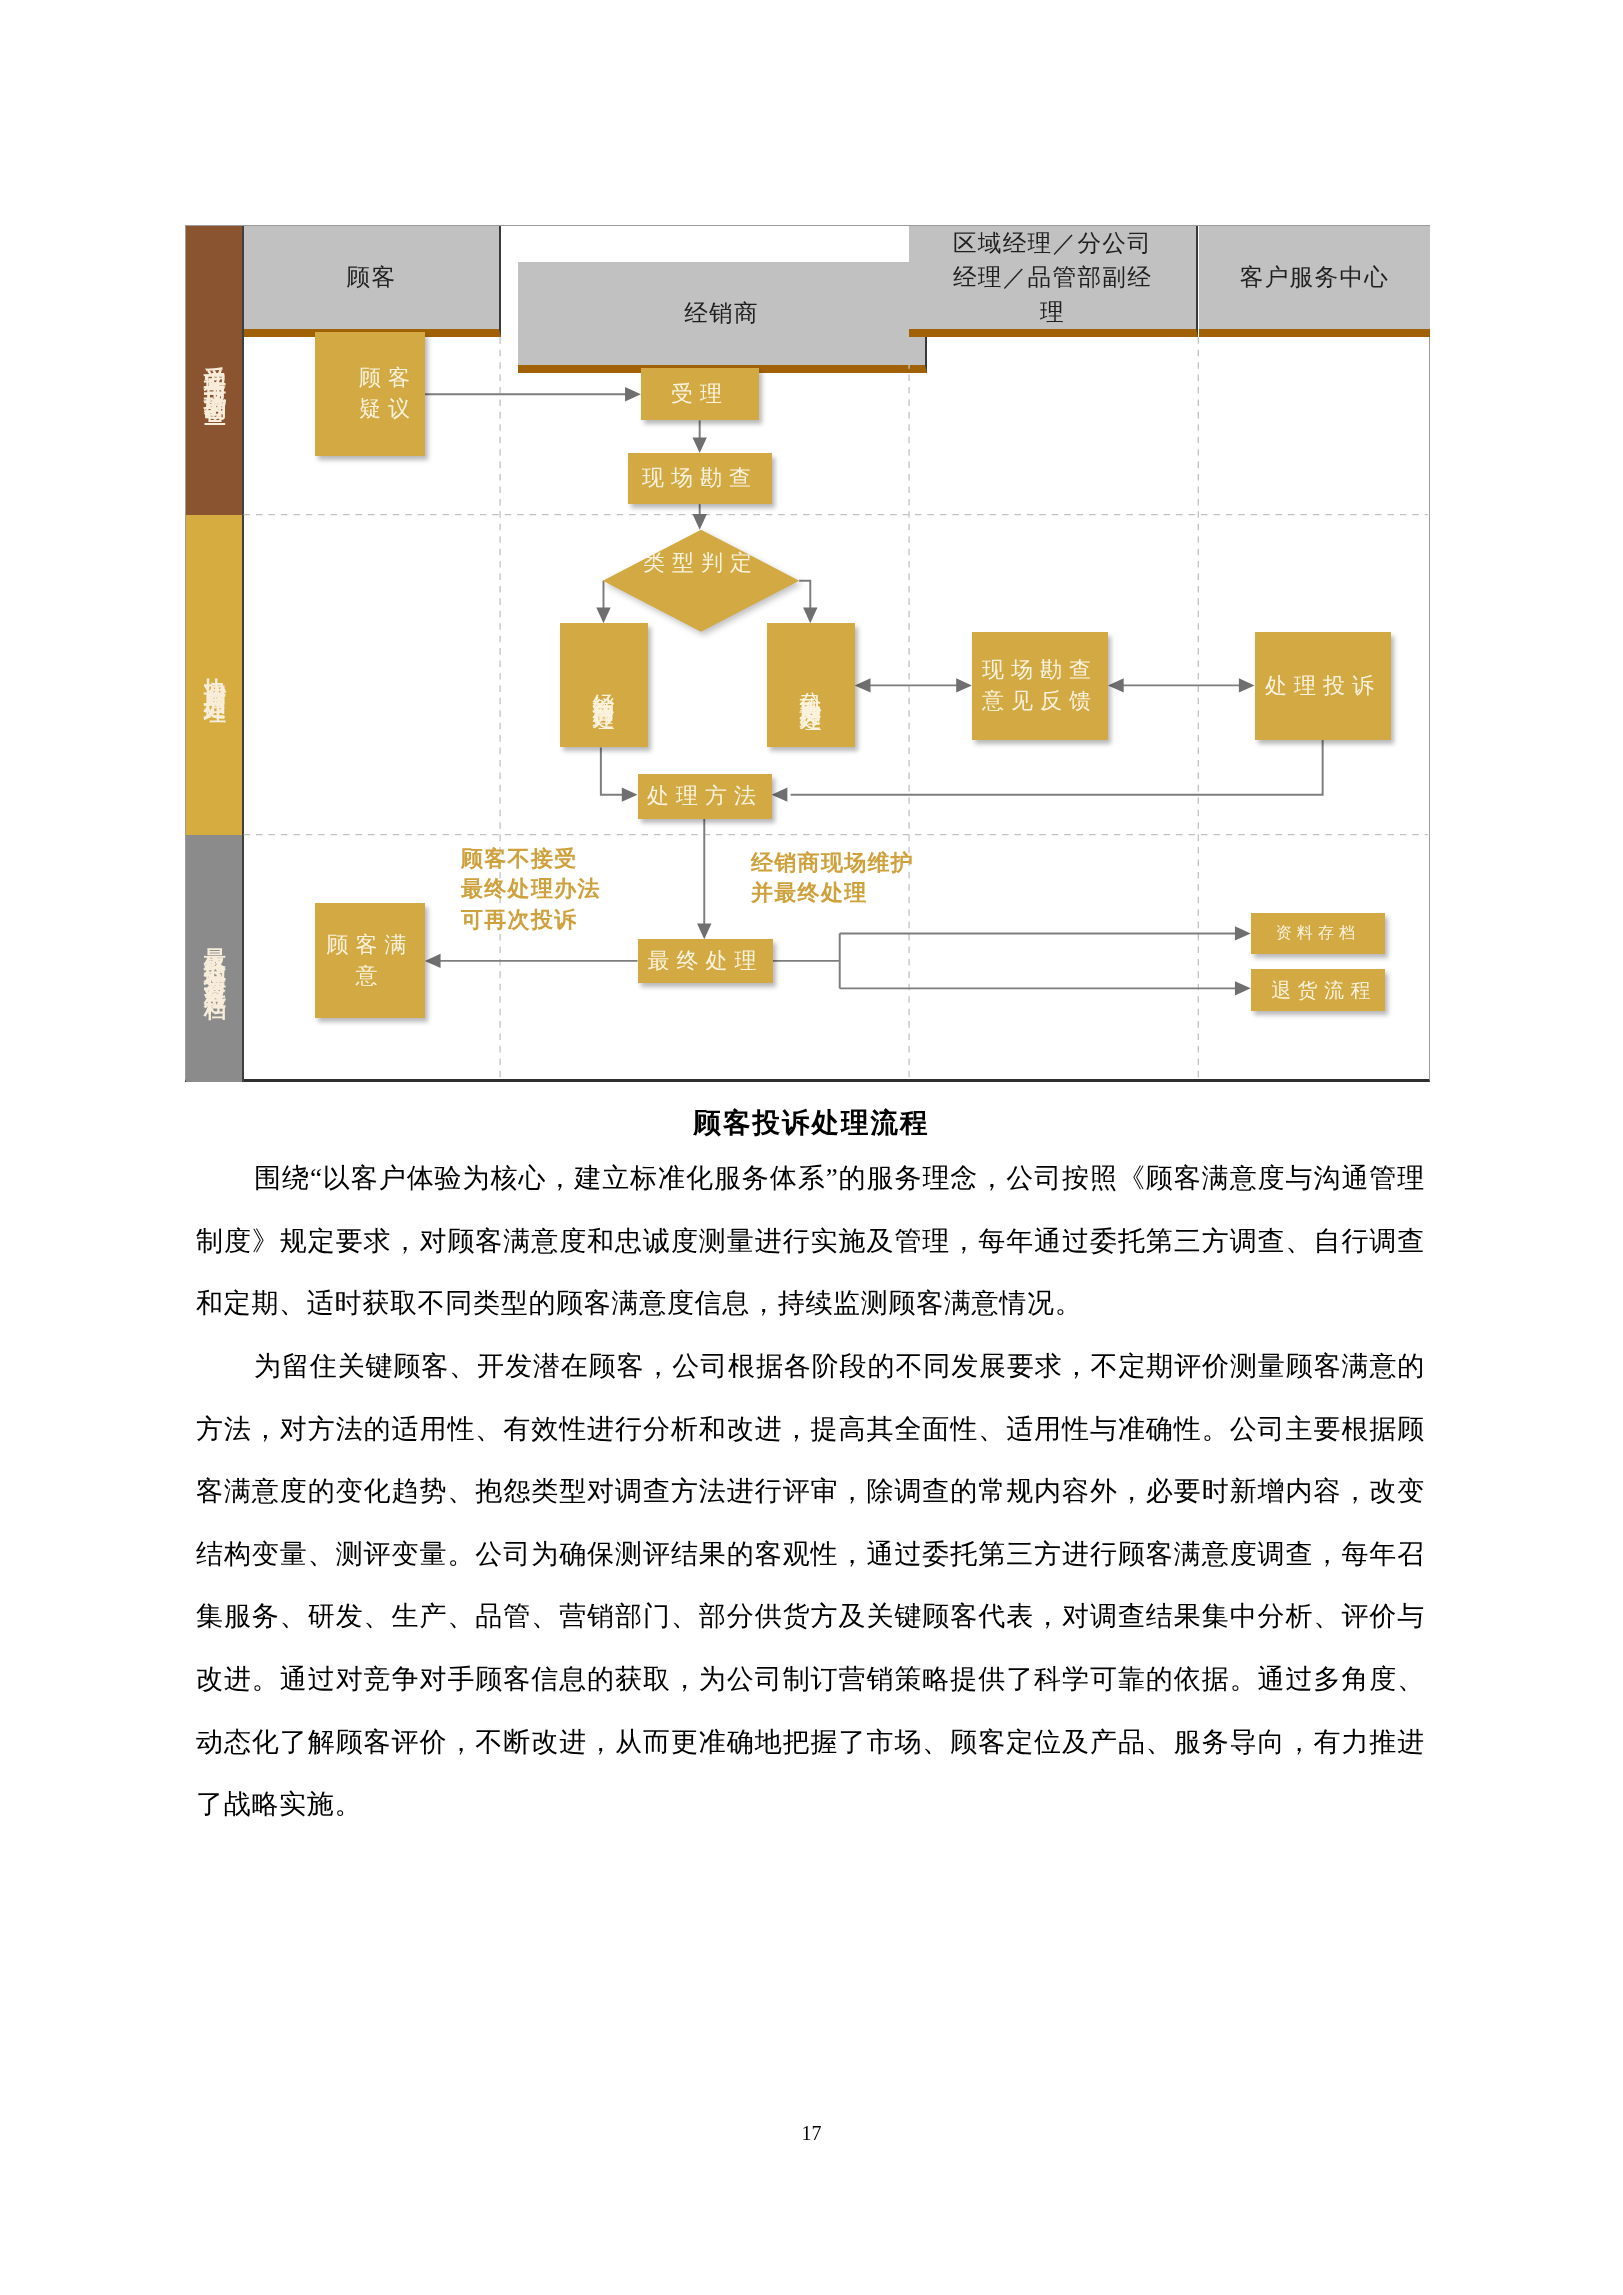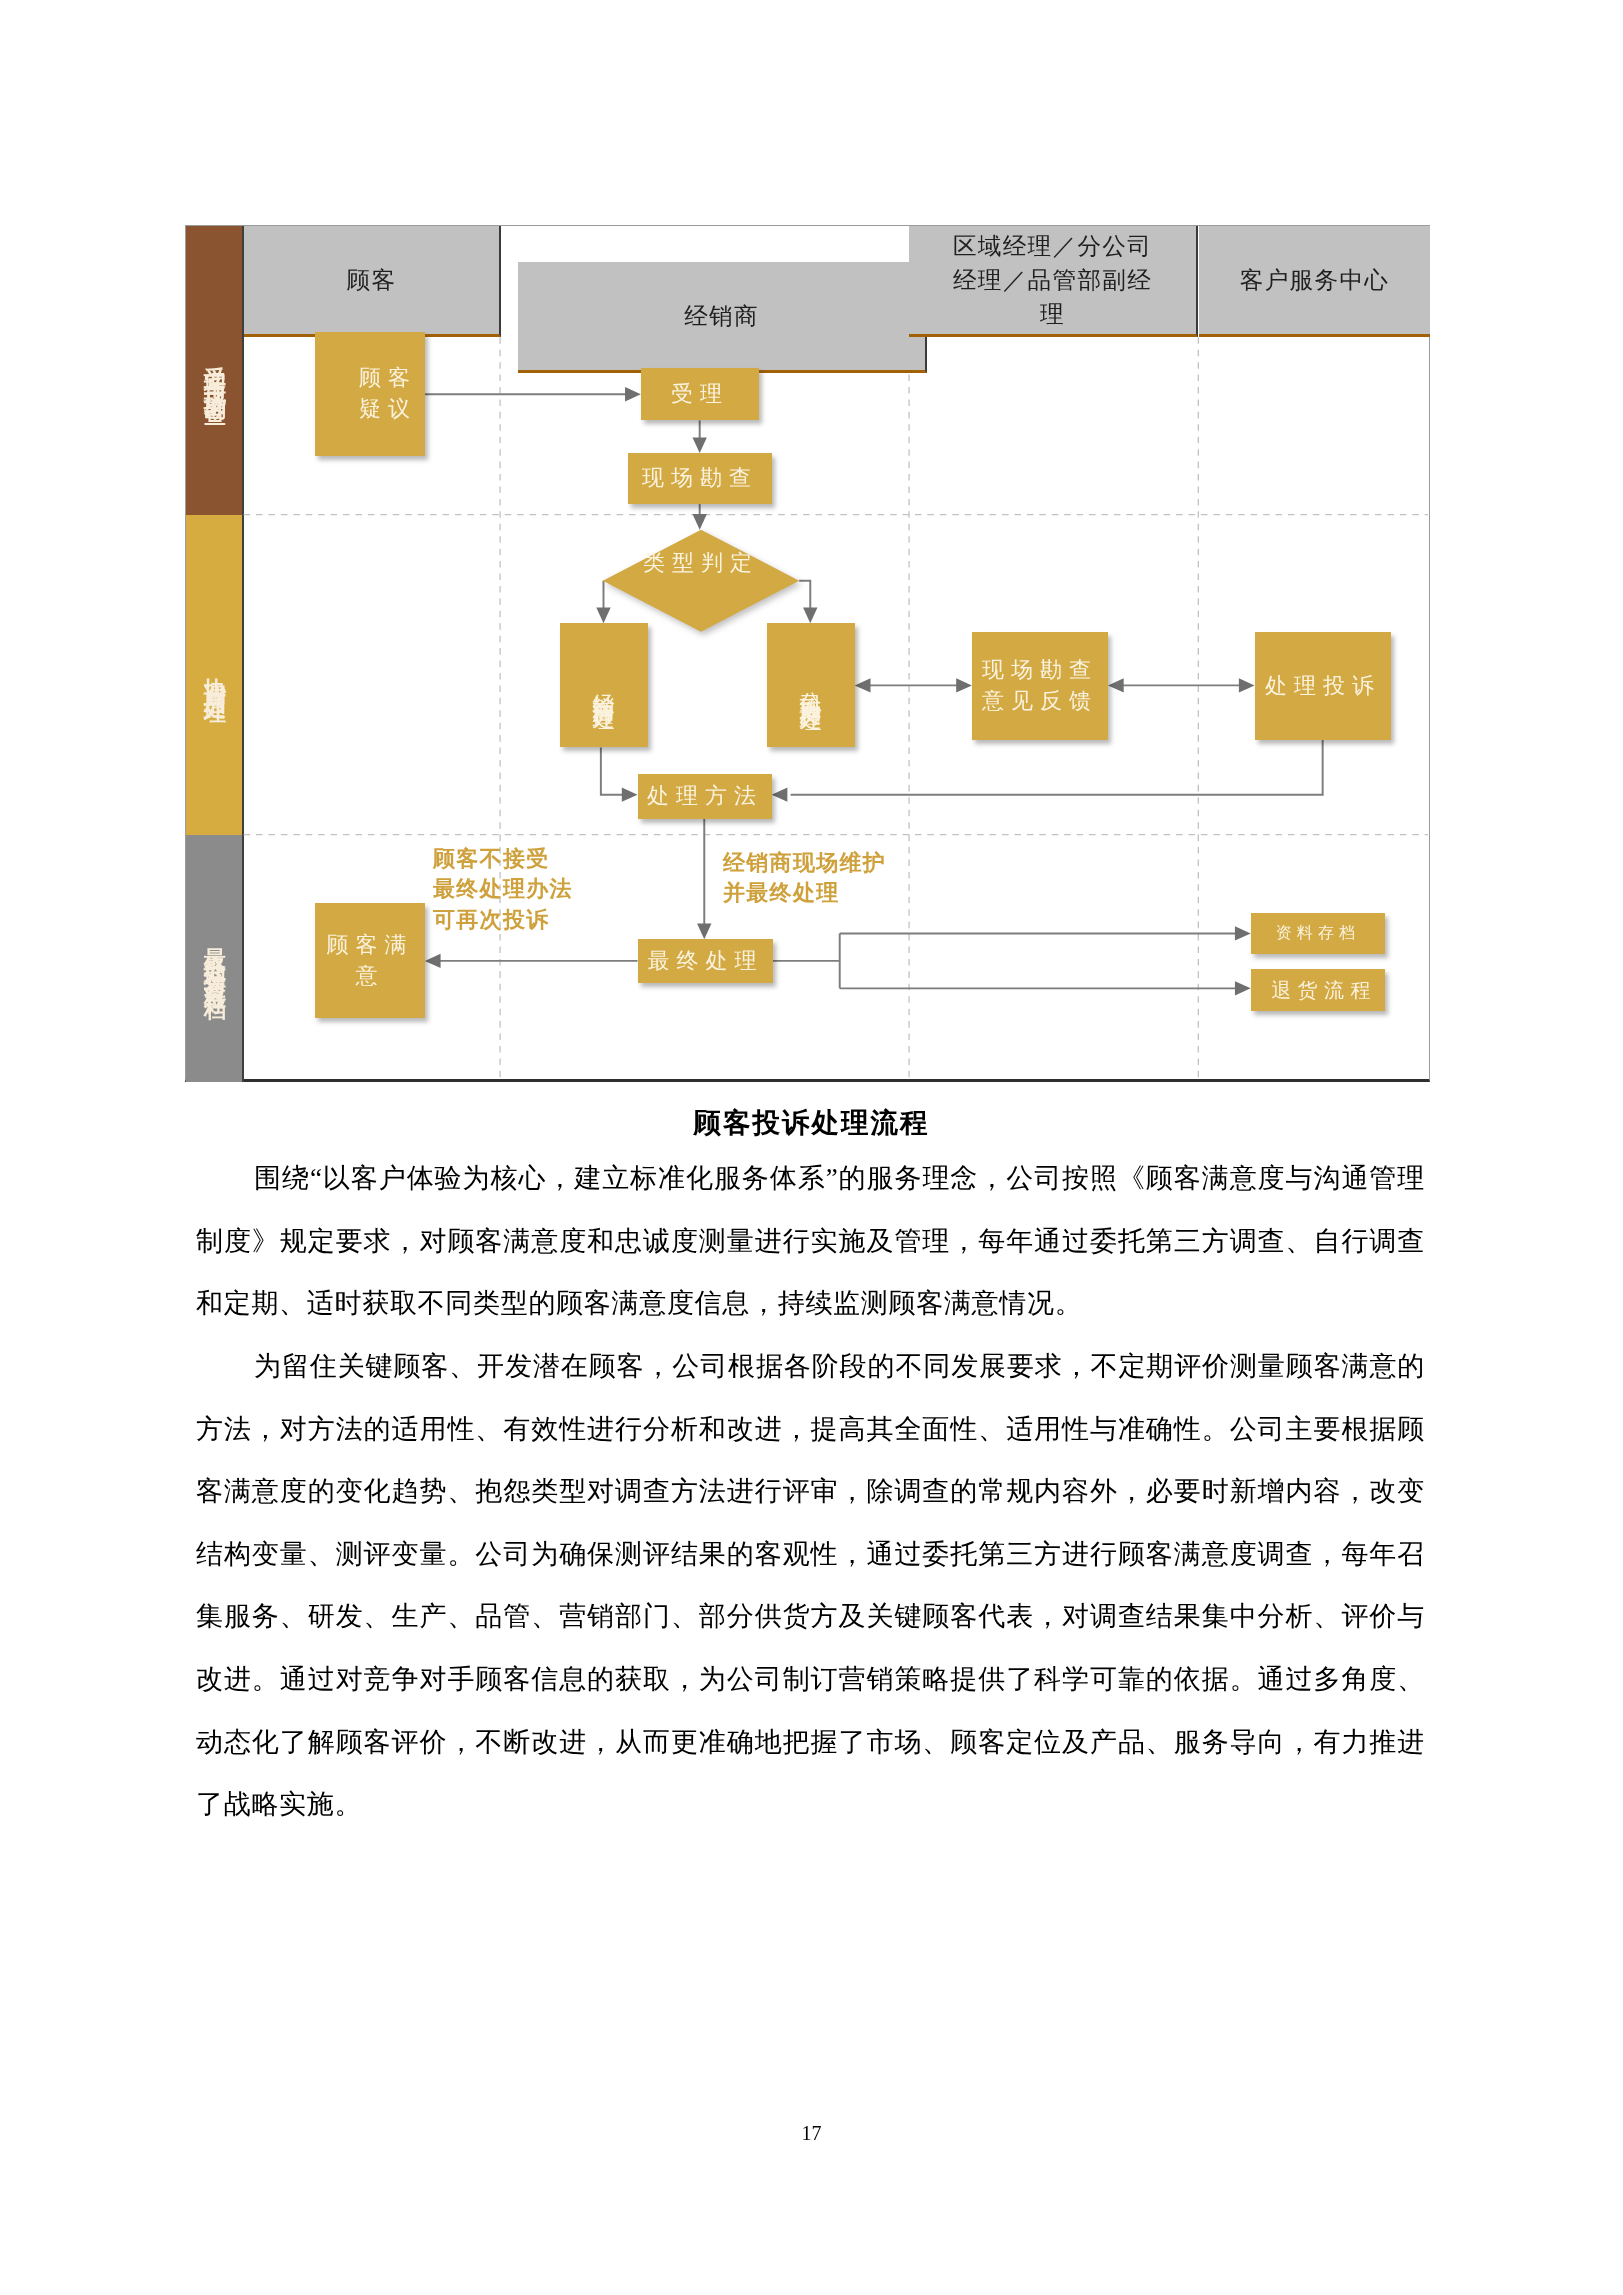--- a/index.html
+++ b/index.html
@@ -11,21 +11,21 @@
          border:1.3px solid #9b9b9b;border-bottom:3.3px solid #2f2f2f;box-sizing:border-box;}
   .lane{position:absolute;left:0;width:58px;display:flex;align-items:center;justify-content:center;}
   .lane-label{writing-mode:vertical-rl;text-orientation:upright;color:#f7edda;font-size:22px;
               letter-spacing:0.28em;font-weight:600;line-height:1;}
   .lane1{top:0;height:289px;background:#8a5431;}
   .lane2{top:289px;height:320px;background:#d6ac41;}
   .lane3{top:609px;height:247px;background:#8b8b8b;}
   .lane-sep{position:absolute;left:0;top:0;width:58px;height:856px;border-right:2px solid #3f3f3f;box-sizing:border-box;}
 
   .hdr-cell{position:absolute;top:0;height:111px;background:#c1c1c1;box-sizing:border-box;
-            border-bottom:3px solid #a16207;border-right:2px solid #3a3a3a;
+            border-bottom:8px solid #a16207;border-right:2px solid #3a3a3a;
             display:flex;align-items:center;justify-content:center;text-align:center;
             font-size:23.6px;color:#1f1f1f;letter-spacing:1.3px;line-height:1.45;}
   .hc1{left:58px;width:257px;}
   .hc2{left:332px;width:409px;margin-top:36px;}
   .hc3{left:723px;width:289px;padding:0 34px;}
   .hc4{left:1013px;width:231px;border-right:none;}
 
   svg.connectors{position:absolute;left:0;top:0;width:1242px;height:854px;}
 
   .node{position:absolute;background:#d2a942;color:#fbf3df;display:flex;align-items:center;
@@ -41,21 +41,21 @@
   .n-company-assist{left:581px;top:397px;width:88px;height:124px;}
   .n-feedback{left:786px;top:406px;width:136px;height:108px;}
   .n-complaint-handle{left:1069px;top:406px;width:136px;height:108px;}
   .n-method{left:452px;top:548px;width:134px;height:45px;}
   .n-final{left:452px;top:713px;width:135px;height:44px;}
   .n-satisfied{left:129px;top:677px;width:110px;height:115px;}
   .n-archive{left:1065px;top:687px;width:134px;height:41px;font-size:16px;}
   .n-return{left:1065px;top:743px;width:134px;height:42px;font-size:20px;padding-left:12px;}
 
   .note{position:absolute;color:#cfa13c;font-size:22px;font-weight:600;letter-spacing:1.3px;
-        line-height:1.38;white-space:pre-line;text-align:left;}
+        line-height:1.38;white-space:pre-line;text-align:left;margin-left:28px;}
   .note-dealer{left:537px;top:622px;}
   .note-customer{left:247px;top:618px;}
 
   
   .caption{position:absolute;left:196px;right:196px;top:1105px;text-align:center;
            font-size:27.5px;font-weight:bold;color:#000;
            font-family:"Liberation Serif","DejaVu Serif",serif;letter-spacing:2px;}
   .bodytext{position:absolute;left:196px;right:198px;top:1147px;
             font-family:"Liberation Serif","DejaVu Serif",serif;
             font-size:27px;color:#000;line-height:2.32;text-align:justify;letter-spacing:0.7px;}

